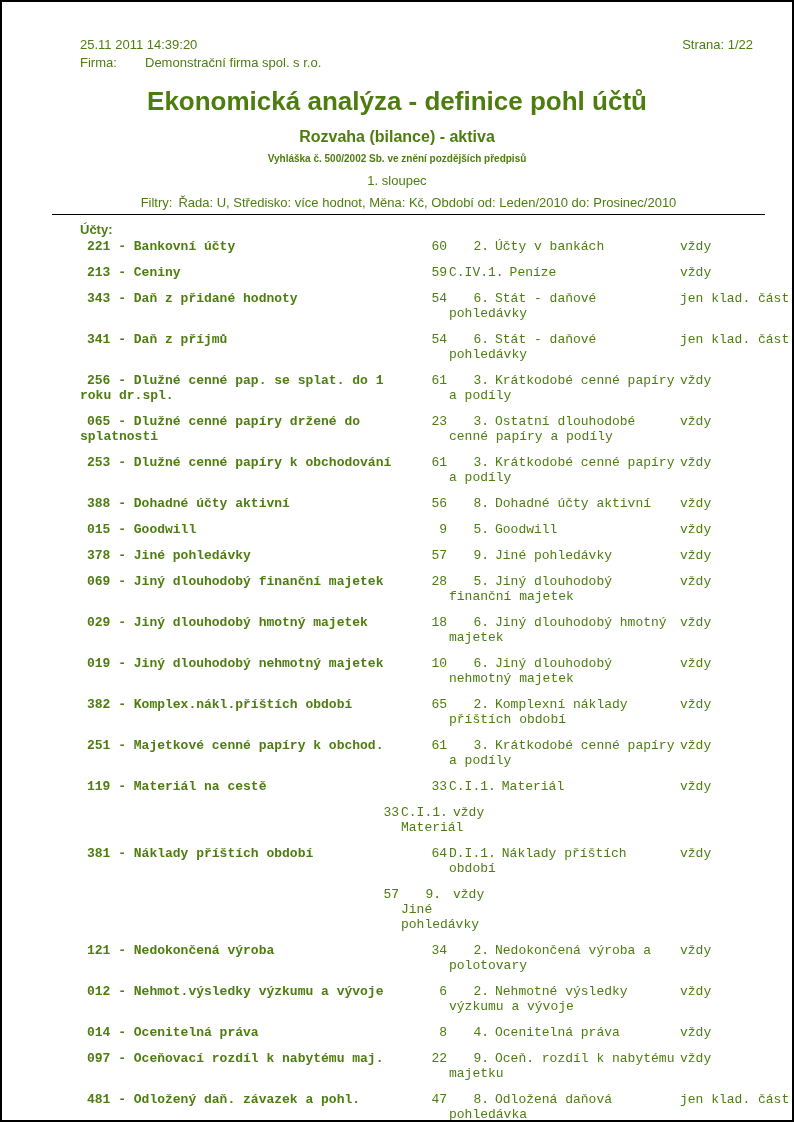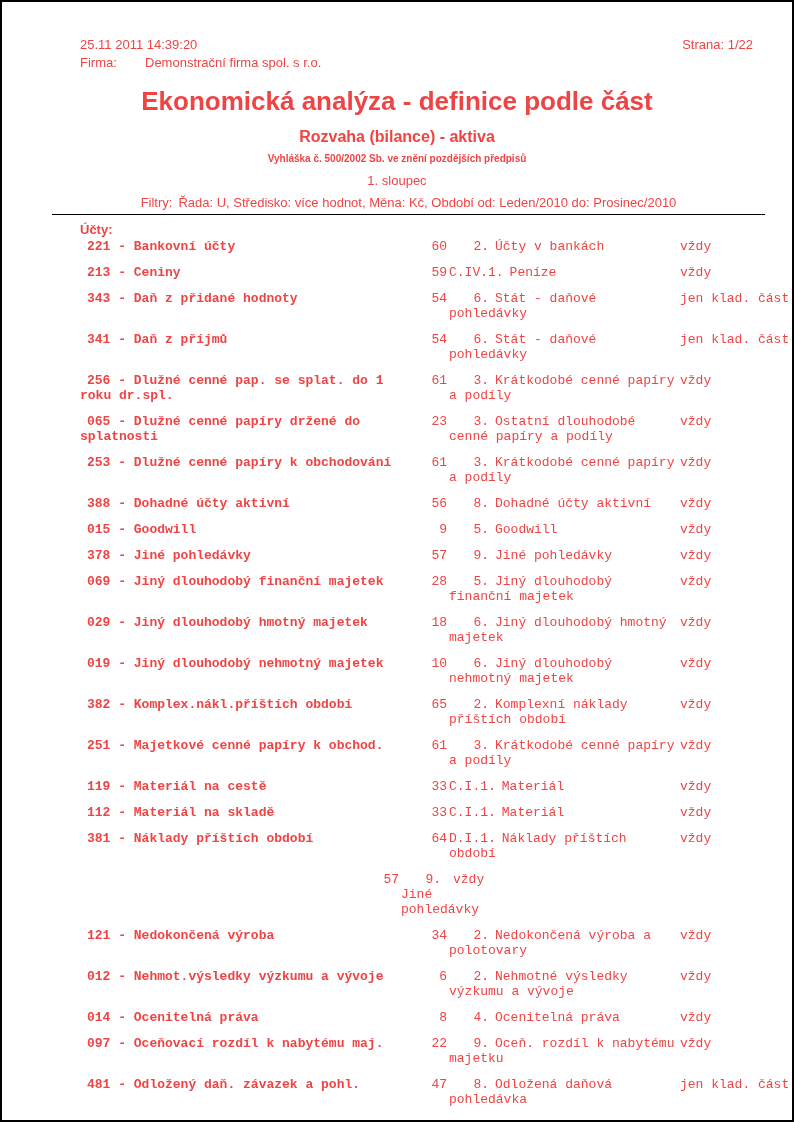--- a/index.html
+++ b/index.html
@@ -4,21 +4,21 @@
 <style>
   html, body { margin: 0; padding: 0; background: #ffffff; }
   .page {
     position: relative;
     width: 794px;
     height: 1122px;
     box-sizing: border-box;
     border: 2px solid #000000;
     background: #ffffff;
     font-family: "Liberation Sans", "DejaVu Sans", sans-serif;
-    color: #ef4444;
+    color: #4d7c0f;
     font-size: 13px;
     overflow: hidden;
   }
   .hdr-date { position: absolute; left: 78px; top: 35px; line-height: 16px; }
   .hdr-page { position: absolute; right: 39px; top: 35px; line-height: 16px; }
   .hdr-firm { position: absolute; left: 78px; top: 53px; line-height: 16px; }
   .hdr-firm .firm-label { display: inline-block; width: 65px; }
   .doc-title {
     position: absolute; left: 0; top: 84px; width: 100%;
     text-align: center; font-size: 26px; font-weight: bold; line-height: 30px;
@@ -63,21 +63,21 @@
 <body>
 
 <div class="page">
 
   <div class="hdr-date">25.11 2011 14:39:20</div>
   <div class="hdr-page">Strana: 1/22</div>
   <div class="hdr-firm">
     <span class="firm-label">Firma:</span><span>Demonstrační firma spol. s r.o.</span>
   </div>
 
-  <div class="doc-title">Ekonomická analýza - definice podle část</div>
+  <div class="doc-title">Ekonomická analýza - definice pohl účtů</div>
   <div class="doc-sub1">Rozvaha (bilance) - aktiva</div>
   <div class="doc-sub2">Vyhláška č. 500/2002 Sb. ve znění pozdějších předpisů</div>
   <div class="doc-sub3">1. sloupec</div>
 
   <div class="filters">
     <span class="filters-label">Filtry:</span><span>Řada: U, Středisko: více hodnot, Měna: Kč, Období od: Leden/2010 do: Prosinec/2010</span>
   </div>
 
   <div class="content">
     <div class="section-label">Účty:</div>
@@ -188,21 +188,20 @@
   </div>
 
   <div class="acc-row">
     <div class="cell-account">119 - Materiál na cestě</div>
     <div class="cell-num">33</div>
     <div class="cell-desc"><span class="code">C.I.1.</span><span>Materiál</span></div>
     <div class="cell-cond">vždy</div>
   </div>
 
   <div class="acc-row">
-    <div class="cell-account">112 - Materiál na skladě</div>
     <div class="cell-num">33</div>
     <div class="cell-desc"><span class="code">C.I.1.</span><span>Materiál</span></div>
     <div class="cell-cond">vždy</div>
   </div>
 
   <div class="acc-row">
     <div class="cell-account">381 - Náklady příštích období</div>
     <div class="cell-num">64</div>
     <div class="cell-desc"><span class="code">D.I.1.</span><span>Náklady příštích období</span></div>
     <div class="cell-cond">vždy</div>

